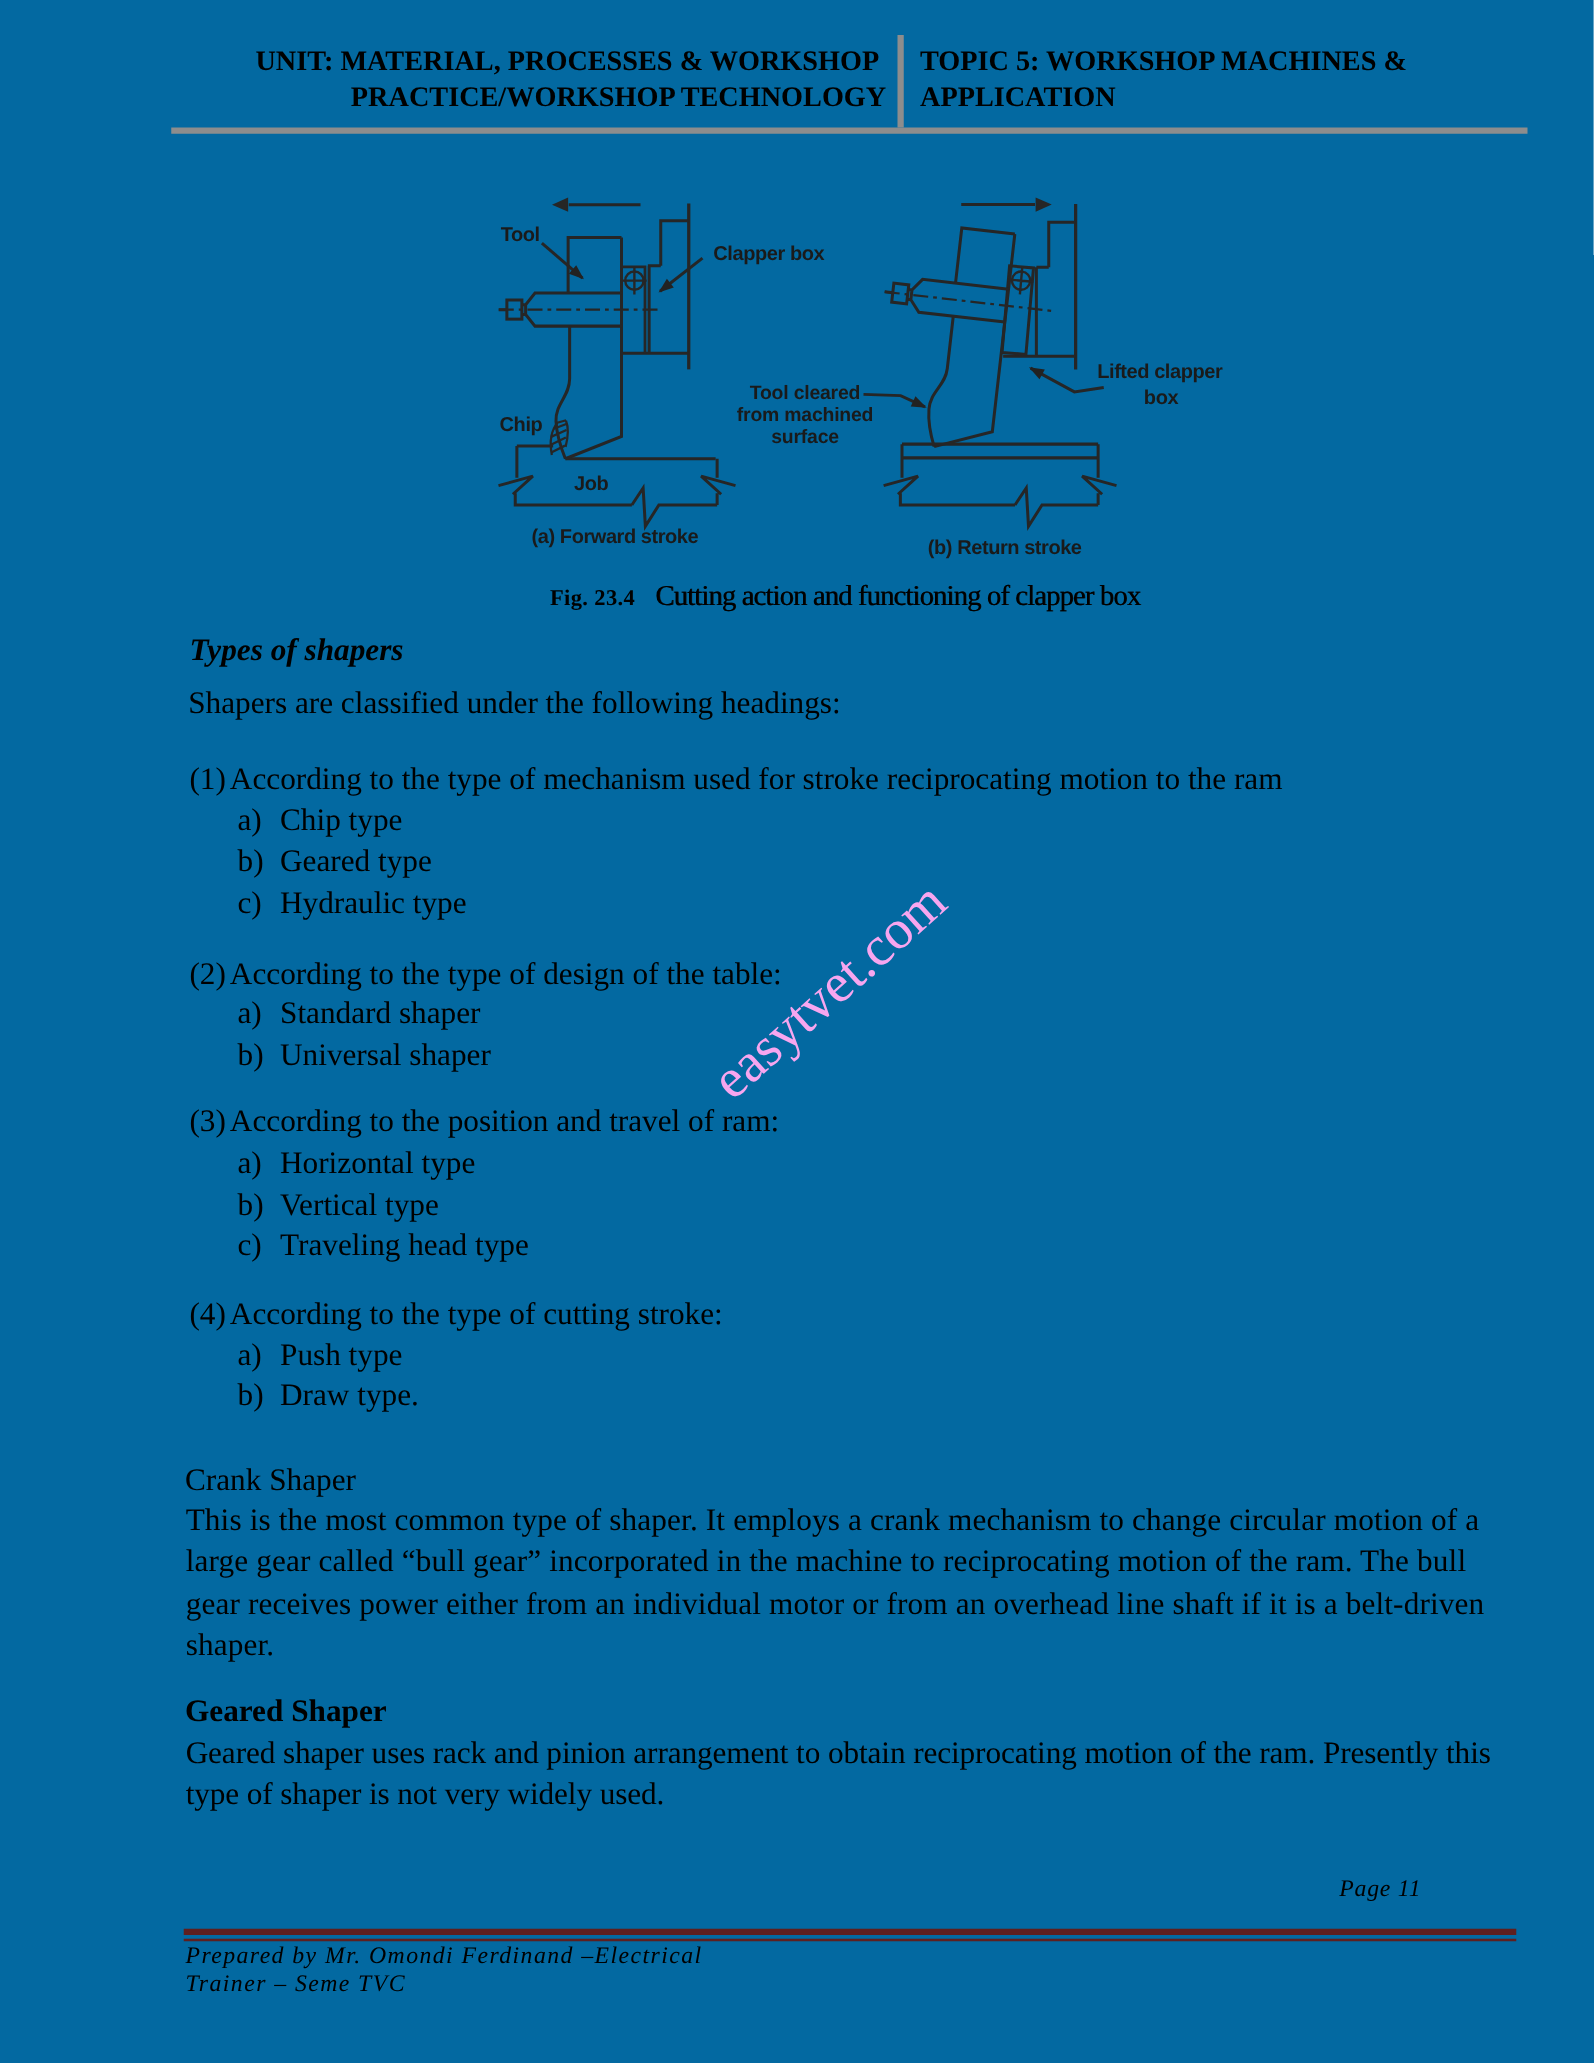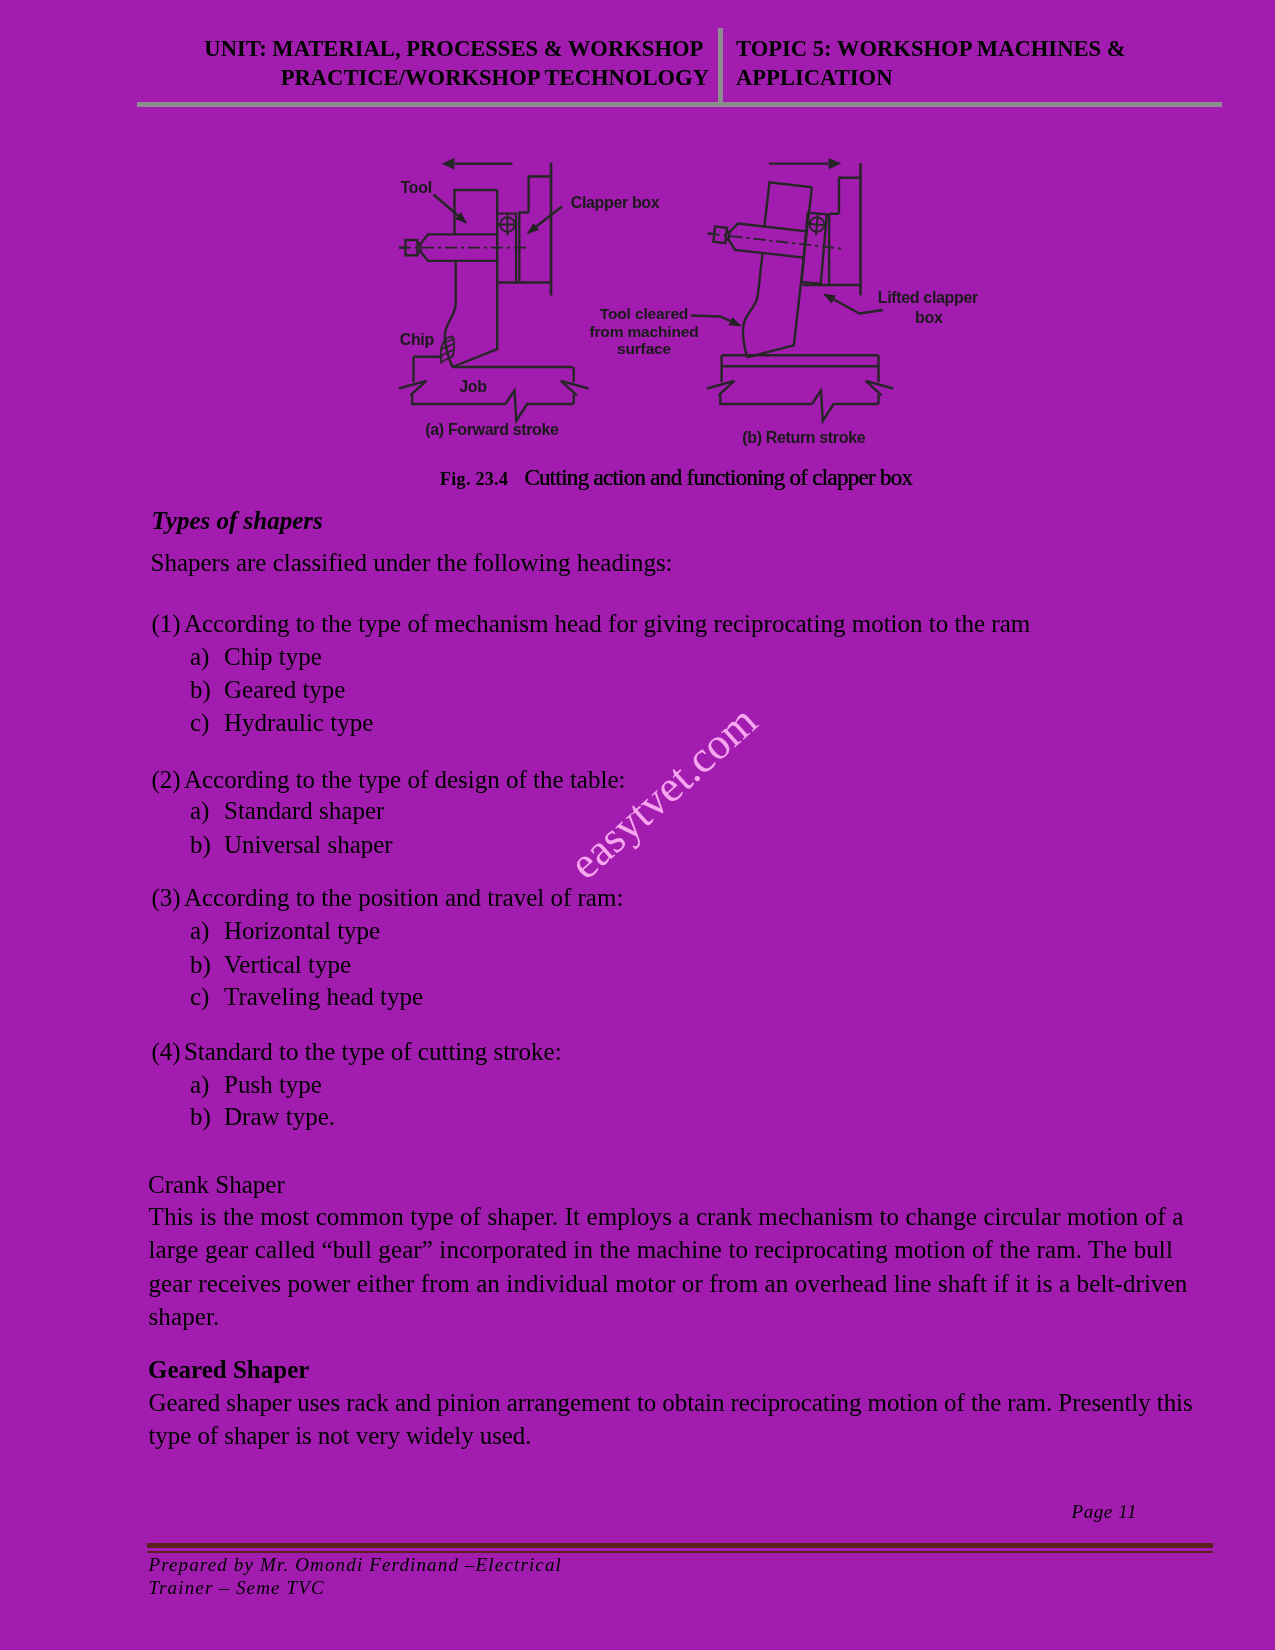--- a/index.html
+++ b/index.html
@@ -1,16 +1,16 @@
 <!DOCTYPE html>
 <html><head>
 <meta charset="utf-8">
 <style>
 html,body{margin:0;padding:0;background:#fff;}
-#page{position:relative;width:1275px;height:1650px;background:#a21caf;overflow:hidden;font-family:"Liberation Serif",serif;}
+#page{position:relative;width:1275px;height:1650px;background:#0369a1;overflow:hidden;font-family:"Liberation Serif",serif;}
 .t{position:absolute;white-space:pre;font-size:25px;line-height:25px;color:#000;}
 .hb{font-weight:bold;font-size:22.6px;line-height:29.6px;}
 .cap{font-size:21px;text-shadow:0.5px 0 0 #111;}
 .capb{font-weight:bold;font-size:18px;letter-spacing:0.3px;}
 .ftr{font-style:italic;font-size:19px;letter-spacing:1.15px;}
 </style>
 </head>
 <body>
 <div id="page">
 
@@ -107,21 +107,21 @@
 <div class="t" style="left:440px;top:464px;"><span class="capb">Fig. 23.4</span><span class="cap" style="margin-left:16px;font-size:23px;letter-spacing:-0.72px;">Cutting action and functioning of clapper box</span></div>
 
 <div style="position:absolute;left:663.1px;top:791.5px;width:0;height:0;">
       <div style="position:absolute;left:-130px;top:-26px;width:260px;text-align:center;transform:rotate(-42deg);font-size:44.5px;color:#f7a6ef;white-space:pre;">easytvet.com</div>
     </div>
 
 <div class="t" style="left:151.5px;top:507.7px;font-weight:bold;font-style:italic;">Types of shapers</div>
 <div class="t" style="left:150.5px;top:550px;">Shapers are classified under the following headings:</div>
 
 <div class="t" style="left:151.5px;top:610.6px;">(1)</div>
-<div class="t" style="left:183.9px;top:610.6px;">According to the type of mechanism head for giving reciprocating motion to the ram</div>
+<div class="t" style="left:183.9px;top:610.6px;">According to the type of mechanism used for stroke reciprocating motion to the ram</div>
 <div class="t" style="left:190px;top:643.5px;">a)</div>
 <div class="t" style="left:224px;top:643.5px;">Chip type</div>
 <div class="t" style="left:190px;top:677.1px;">b)</div>
 <div class="t" style="left:224px;top:677.1px;">Geared type</div>
 <div class="t" style="left:190px;top:709.9px;">c)</div>
 <div class="t" style="left:224px;top:709.9px;">Hydraulic type</div>
 
 <div class="t" style="left:151.5px;top:766.6px;">(2)</div>
 <div class="t" style="left:183.9px;top:766.6px;">According to the type of design of the table:</div>
 <div class="t" style="left:190px;top:797.9px;">a)</div>
@@ -132,21 +132,21 @@
 <div class="t" style="left:151.5px;top:885px;">(3)</div>
 <div class="t" style="left:183.9px;top:885px;">According to the position and travel of ram:</div>
 <div class="t" style="left:190px;top:917.9px;">a)</div>
 <div class="t" style="left:224px;top:917.9px;">Horizontal type</div>
 <div class="t" style="left:190px;top:951.5px;">b)</div>
 <div class="t" style="left:224px;top:951.5px;">Vertical type</div>
 <div class="t" style="left:190px;top:984.3px;">c)</div>
 <div class="t" style="left:224px;top:984.3px;">Traveling head type</div>
 
 <div class="t" style="left:151.5px;top:1039.4px;">(4)</div>
-<div class="t" style="left:183.9px;top:1039.4px;">Standard to the type of cutting stroke:</div>
+<div class="t" style="left:183.9px;top:1039.4px;">According to the type of cutting stroke:</div>
 <div class="t" style="left:190px;top:1071.5px;">a)</div>
 <div class="t" style="left:224px;top:1071.5px;">Push type</div>
 <div class="t" style="left:190px;top:1104.3px;">b)</div>
 <div class="t" style="left:224px;top:1104.3px;">Draw type.</div>
 
 <div class="t" style="left:148px;top:1171.5px;font-weight:normal;">Crank Shaper</div>
 <div class="t" style="left:148.5px;top:1199.7px;line-height:33.45px;letter-spacing:0.11px;">This is the most common type of shaper. It employs a crank mechanism to change circular motion of a<br>large gear called “bull gear” incorporated in the machine to reciprocating motion of the ram. The bull<br>gear receives power either from an individual motor or from an overhead line shaft if it is a belt-driven<br>shaper.</div>
 
 <div class="t" style="left:148px;top:1356.6px;font-weight:bold;">Geared Shaper</div>
 <div class="t" style="left:148.5px;top:1385.8px;line-height:33.45px;letter-spacing:-0.08px;">Geared shaper uses rack and pinion arrangement to obtain reciprocating motion of the ram. Presently this<br>type of shaper is not very widely used.</div>

